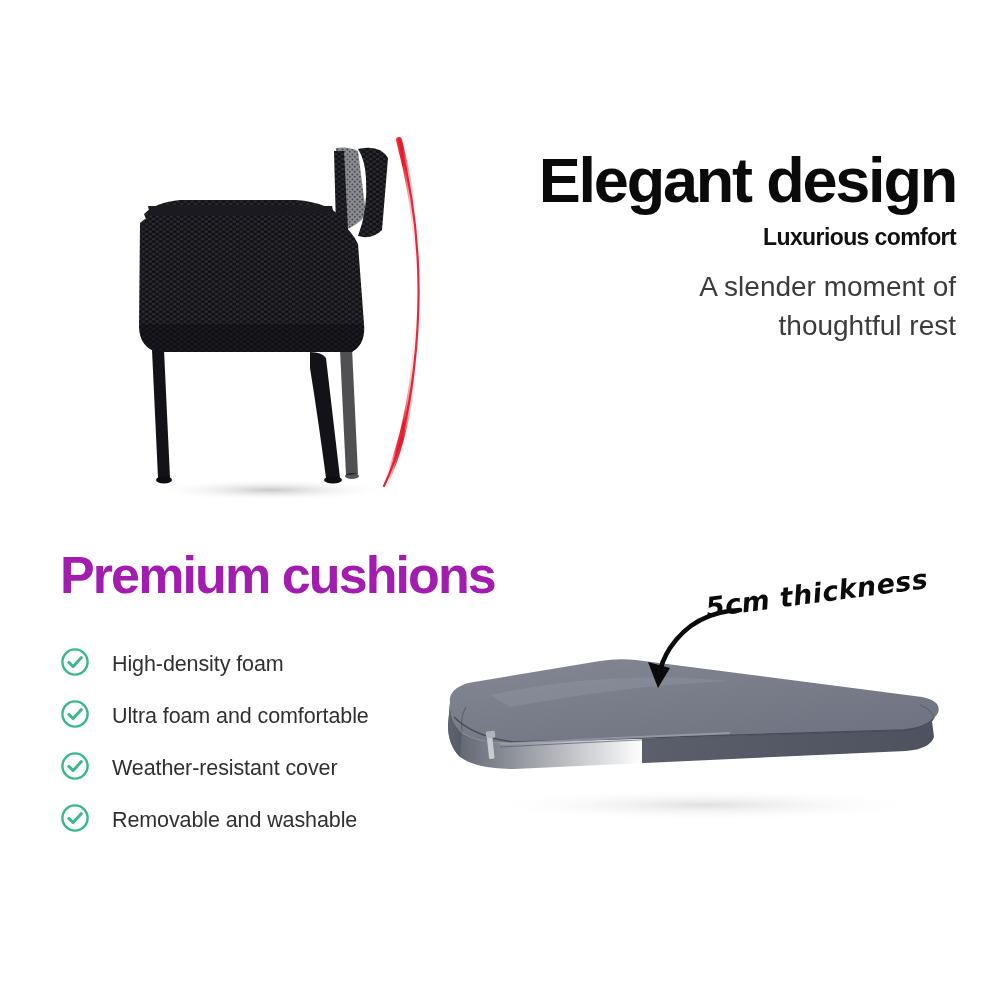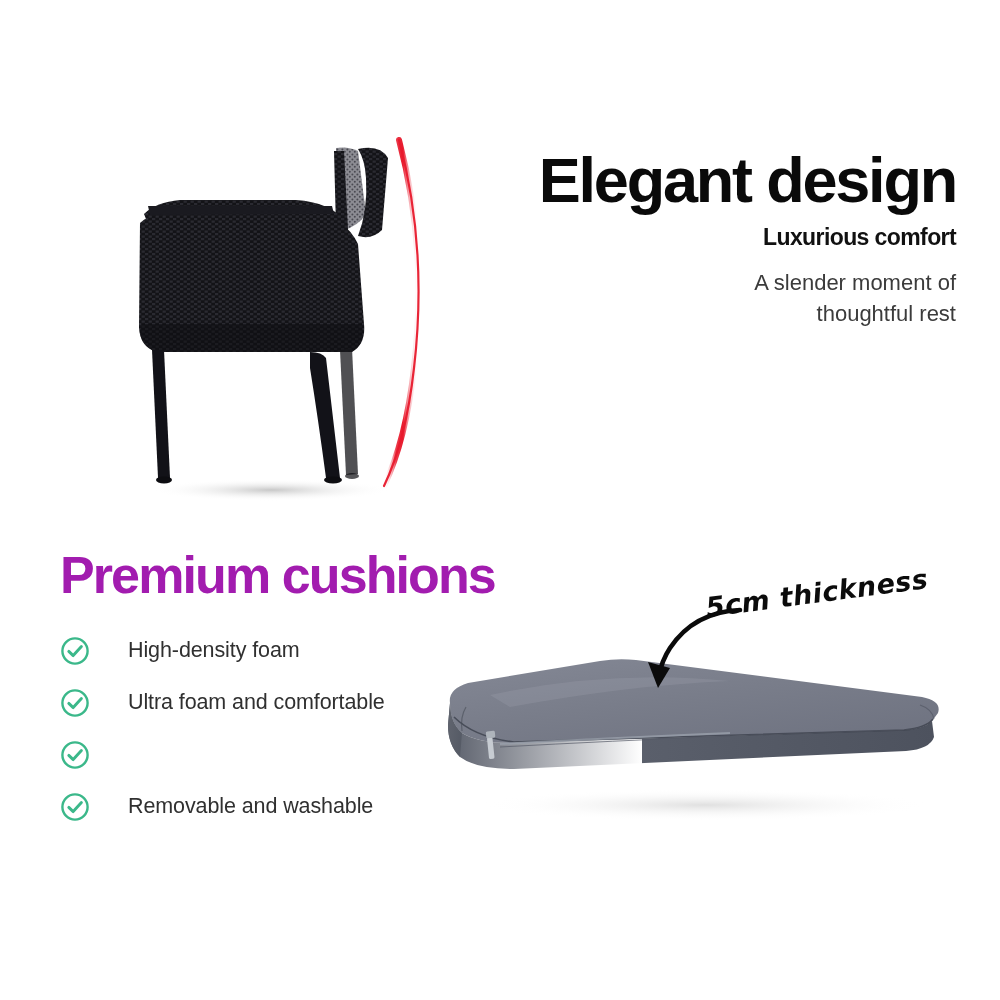--- a/index.html
+++ b/index.html
@@ -22,33 +22,33 @@
     font-size:63px; line-height:0.98; font-weight:bold;
     letter-spacing:-2.2px; color:#0a0a0a;
     font-family:"Liberation Sans", sans-serif;
     white-space:nowrap;
   }
   .subhead {
     font-size:23px; font-weight:bold; color:#111;
     letter-spacing:-0.6px; margin-top:12px; white-space:nowrap;
   }
   .tertiary {
-    font-size:22px; font-weight:normal; color:#3b3b3b;
+    font-size:28px; font-weight:normal; color:#3b3b3b;
     line-height:1.42; margin-top:16px;
   }
 
   
   .premium-block { position:absolute; left:60px; top:548px; width:600px; }
   .headline2 {
     font-size:52px; font-weight:bold; letter-spacing:-1.9px;
     color:#a21caf; line-height:1.05; white-space:nowrap;
   }
   .feature-list { margin-top:22px; }
   .feature-row {
-    display:flex; align-items:center; height:52px;gap:16px;
+    display:flex; align-items:flex-end; height:52px;
   }
   .check-icon { width:30px; height:30px; flex:0 0 30px; margin-right:22px; display:block; }
   .feature-label {
     font-size:21.5px; color:#303030; font-weight:normal;
     letter-spacing:-0.1px; white-space:nowrap;
   }
 
   
   .note-wrap { position:absolute; left:636px; top:588px; width:330px; height:110px; }
   .note-text {
@@ -154,20 +154,21 @@
           <path d="M8.8 15.4 L13.2 19.6 L21.4 10.6" fill="none" stroke="#3bb88a" stroke-width="2.9" stroke-linecap="round" stroke-linejoin="round"></path>
         </svg>
         <span class="feature-label">Ultra foam and comfortable</span>
       </div>
 
       <div class="feature-row">
         <svg class="check-icon" viewBox="0 0 30 30">
           <circle cx="15" cy="15" r="12.6" fill="none" stroke="#3bb88a" stroke-width="2.4"></circle>
           <path d="M8.8 15.4 L13.2 19.6 L21.4 10.6" fill="none" stroke="#3bb88a" stroke-width="2.9" stroke-linecap="round" stroke-linejoin="round"></path>
         </svg>
+        <span class="feature-label">Weather-resistant cover</span>
       </div>
 
       <div class="feature-row">
         <svg class="check-icon" viewBox="0 0 30 30">
           <circle cx="15" cy="15" r="12.6" fill="none" stroke="#3bb88a" stroke-width="2.4"></circle>
           <path d="M8.8 15.4 L13.2 19.6 L21.4 10.6" fill="none" stroke="#3bb88a" stroke-width="2.9" stroke-linecap="round" stroke-linejoin="round"></path>
         </svg>
         <span class="feature-label">Removable and washable</span>
       </div>
 

